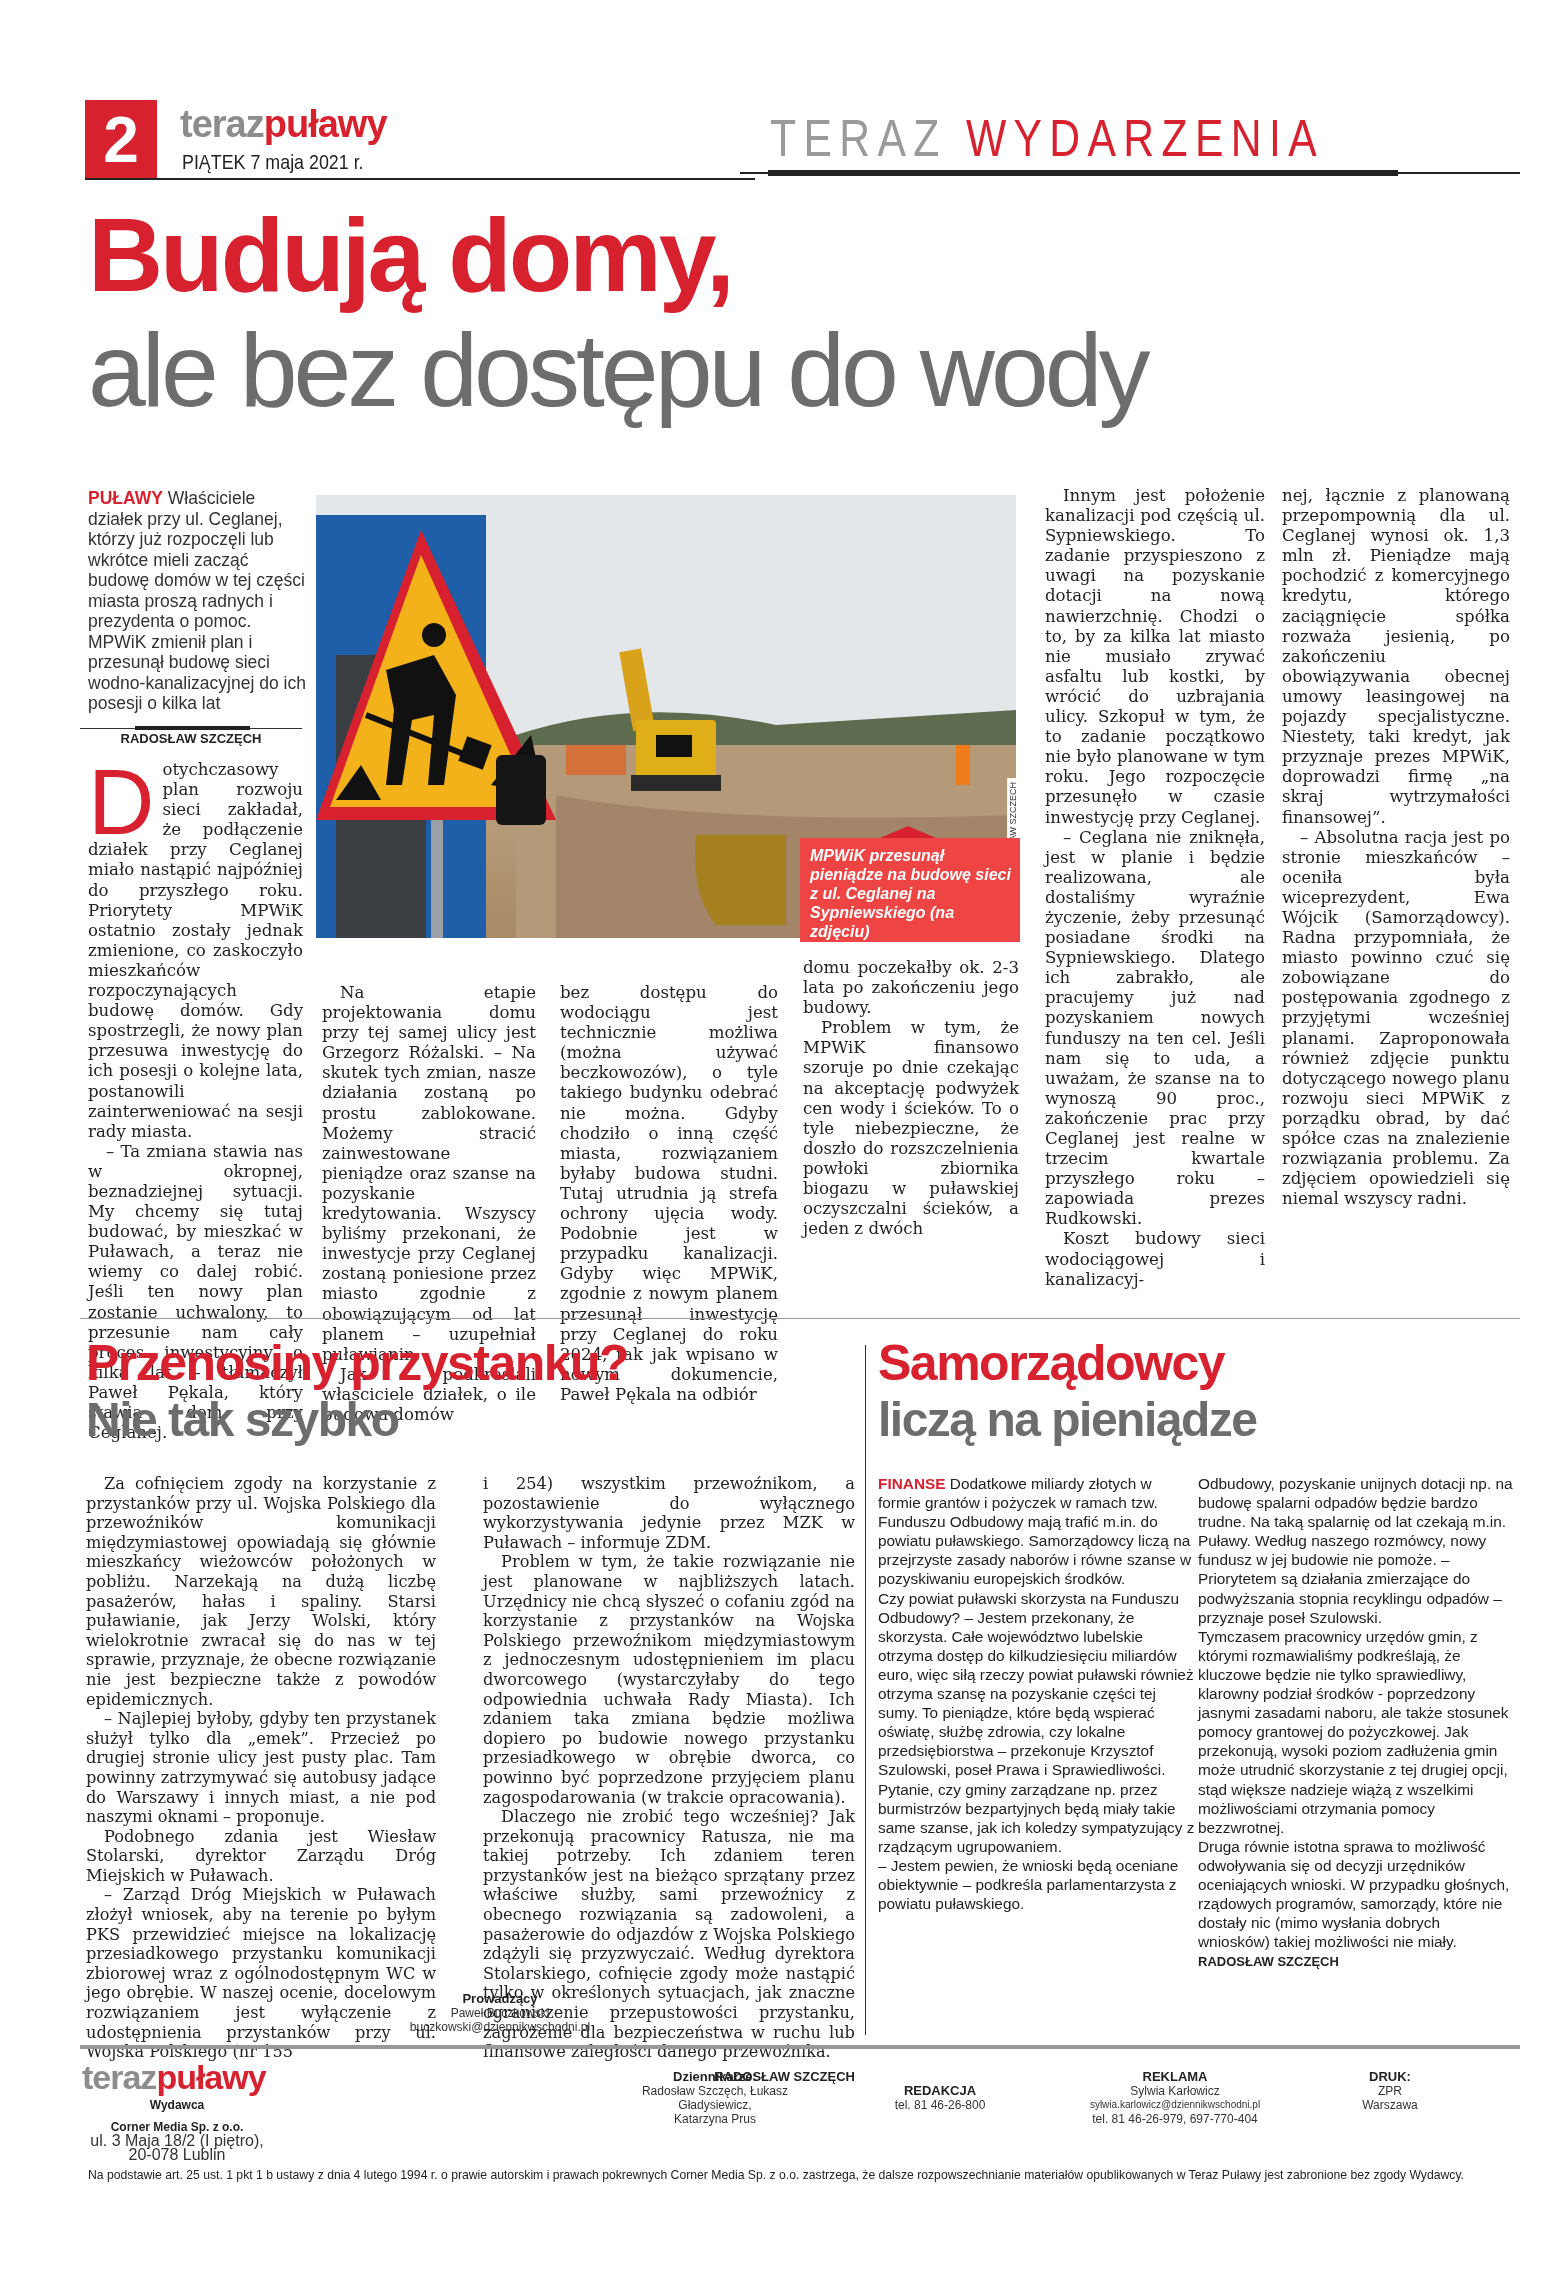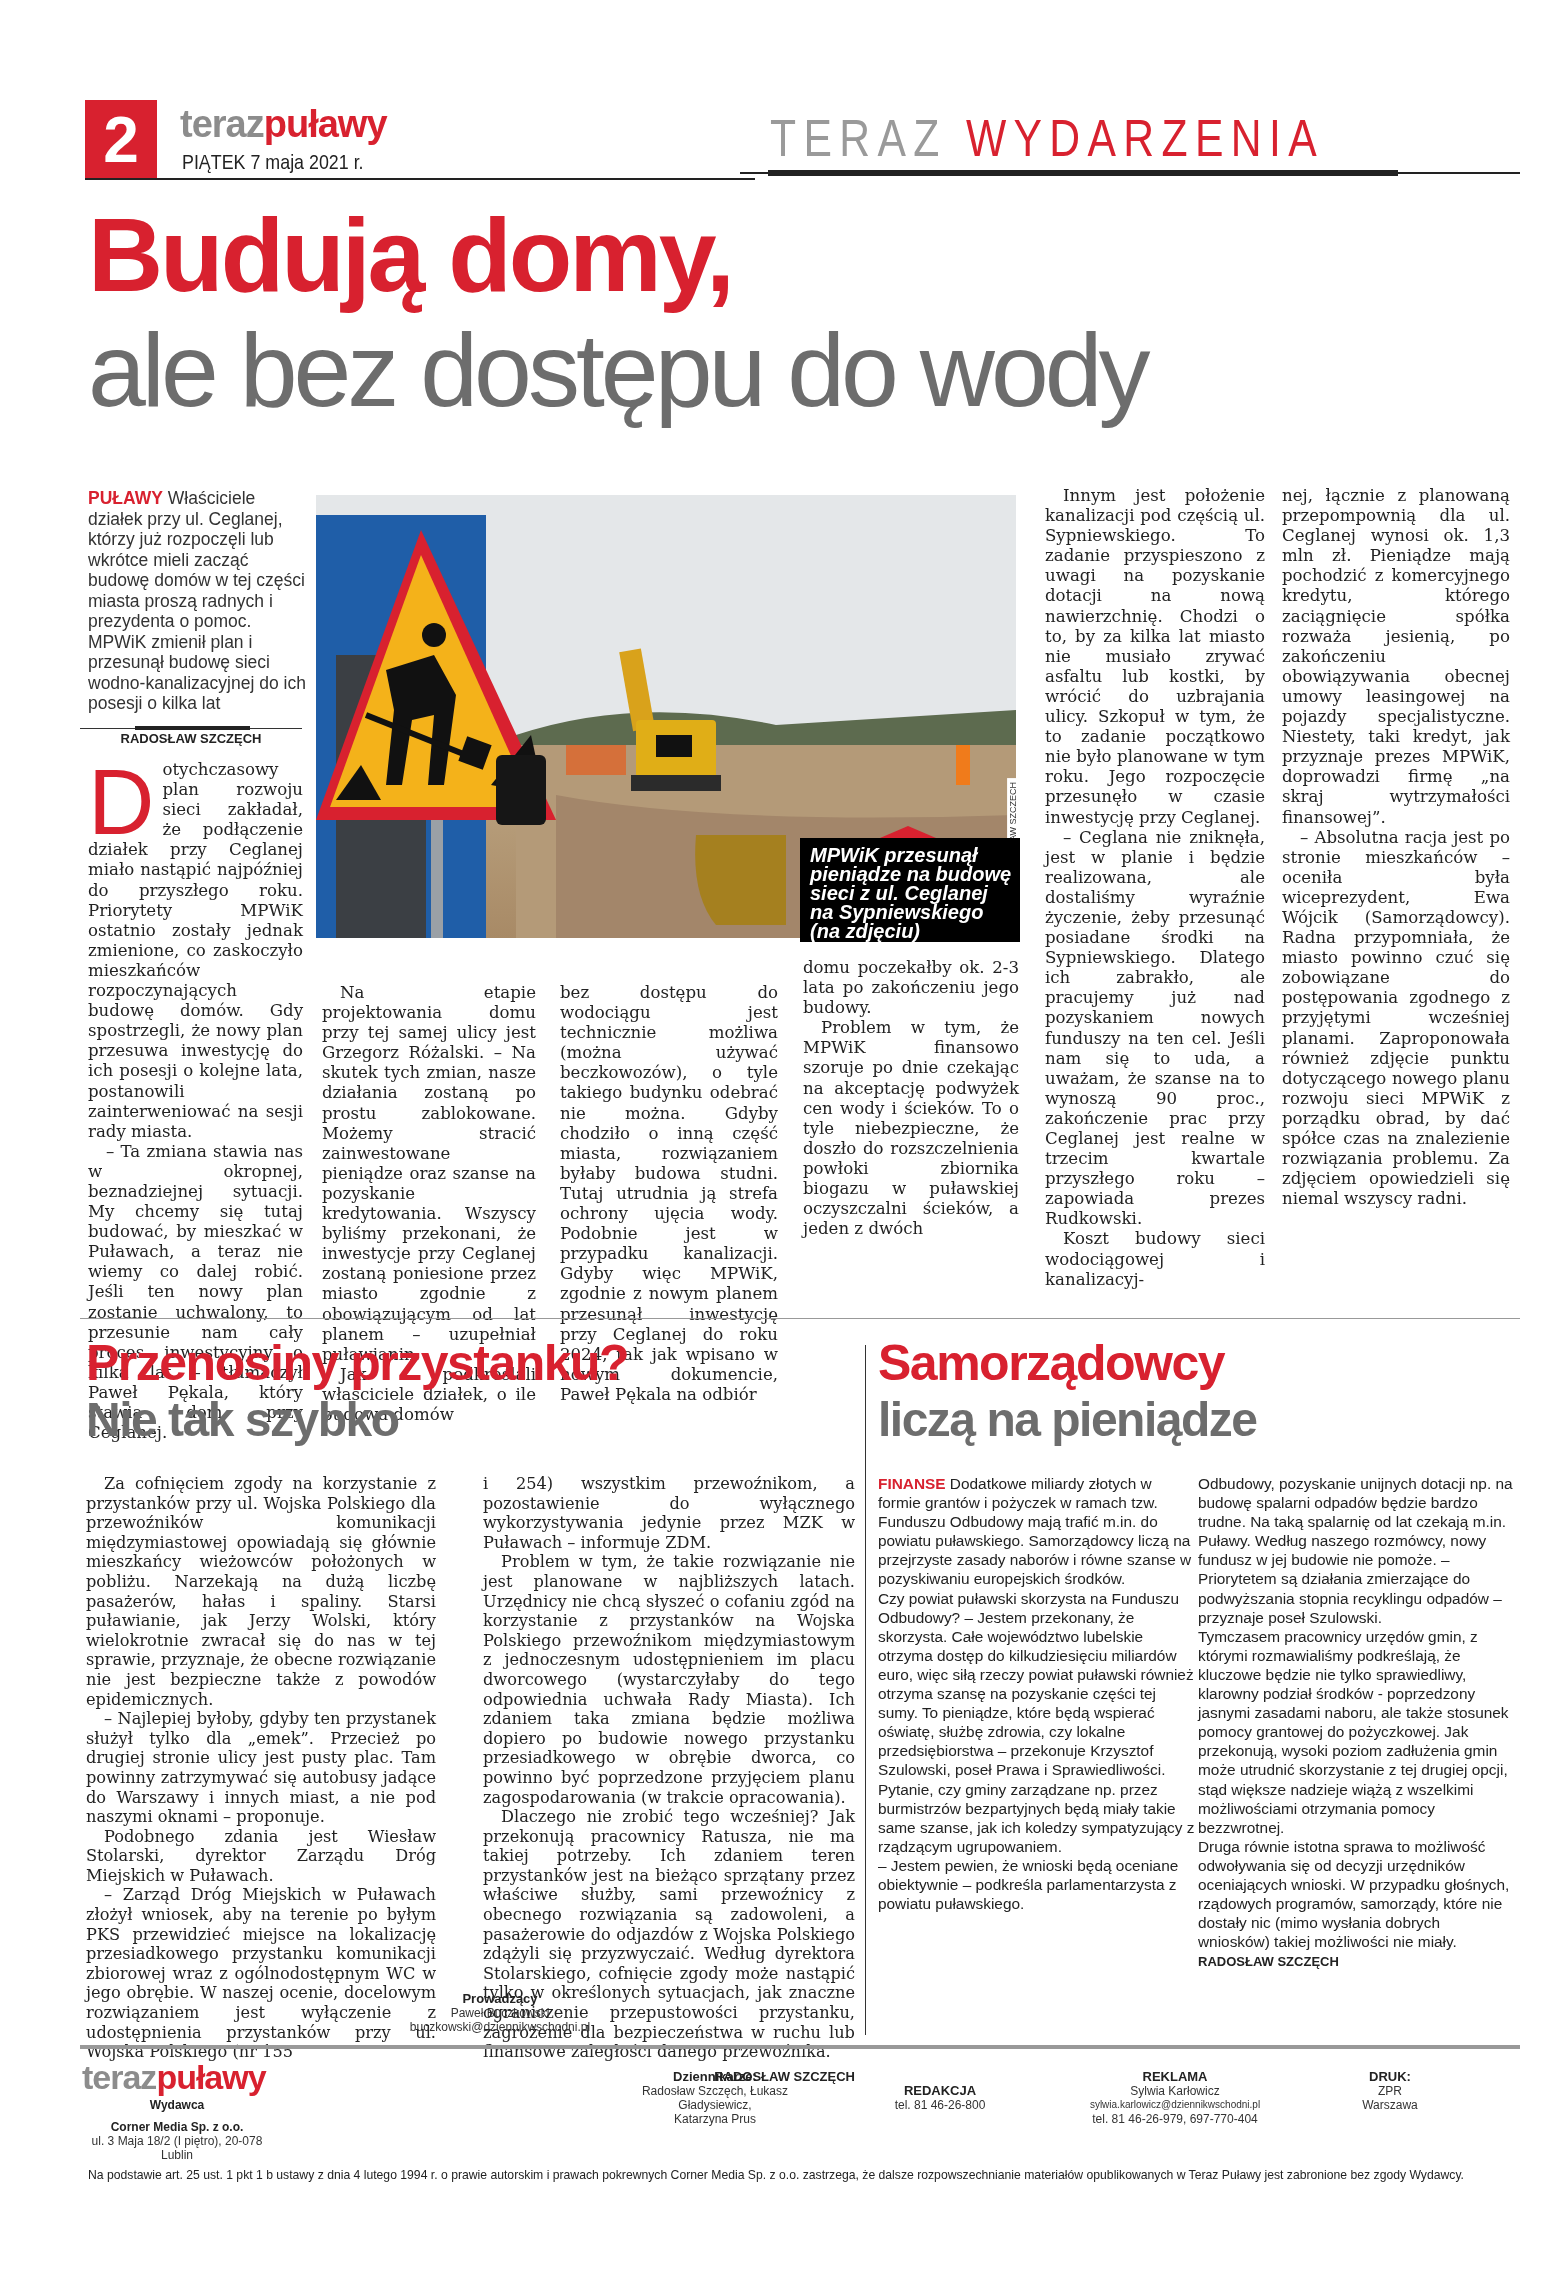--- a/index.html
+++ b/index.html
@@ -31,21 +31,21 @@
 
   
   .col { position: absolute; font-size: 16.6px; line-height: 20.1px; text-align: justify; hyphens: manual; color: #222; }
   .col p { text-indent: 18px; }
   .col p.noind { text-indent: 0; }
   .dropcap { float: left; font-family: "Liberation Sans", sans-serif; color: #d8212f; font-size: 92px; line-height: 76px; margin: 4px 8px 0 0; font-weight: normal; }
 
   
   .photo { position: absolute; left: 316px; top: 495px; width: 700px; height: 443px; overflow: hidden; background: linear-gradient(180deg, #e6e8ea 0%, #dfe2e4 40%, #7d8a6a 55%, #b79e7b 70%, #a88a66 100%); }
   .photo .credit { position: absolute; right: -60px; top: 340px; transform: rotate(-90deg); font-family: "Liberation Sans", sans-serif; font-size: 9px; color: #333; background: #fff; padding: 1px 4px; }
-  .caption { position: absolute; left: 800px; top: 838px; width: 220px; height: 104px; background: #000000; color: #fff; font-family: "Liberation Sans", sans-serif; font-style: italic; font-weight: bold; font-size: 20px; line-height: 19px; padding: 8px 6px 0 10px; }
+  .caption { position: absolute; left: 800px; top: 838px; width: 220px; height: 104px; background: #ef4444; color: #fff; font-family: "Liberation Sans", sans-serif; font-style: italic; font-weight: bold; font-size: 16px; line-height: 19px; padding: 8px 6px 0 10px; }
   .caption:before { content: ""; position: absolute; left: 80px; top: -12px; border-left: 28px solid transparent; border-right: 28px solid transparent; border-bottom: 12px solid #d8212f; }
 
   .divider-h { position: absolute; left: 80px; top: 1318px; width: 1440px; height: 1px; background: #999; }
 
   
   .bh1 { position: absolute; font-family: "Liberation Sans", sans-serif; font-weight: bold; color: #d8212f; font-size: 50px; line-height: 56px; letter-spacing: -1.5px; }
   .bh2 { position: absolute; font-family: "Liberation Sans", sans-serif; color: #6d6d6d; font-size: 48px; line-height: 54px; letter-spacing: -1.5px; }
   .vrule { position: absolute; left: 865px; top: 1345px; width: 1px; height: 690px; background: #333; }
 
   .bcol { position: absolute; font-size: 16.2px; line-height: 19.6px; text-align: justify; color: #222; }
@@ -178,21 +178,21 @@
   <p><span class="sig">RADOSŁAW SZCZĘCH</span></p>
 </div>
 
 <div class="foot-rule"></div>
 <div class="foot-brand">
   <span class="g">teraz</span><span class="r">puławy</span>
 </div>
 <div class="foot-block" style="left:82px; top:2098px; width:190px;">
   <div class="t" style="font-size:12px;">Wydawca</div>
   <div class="t" style="margin-top:8px; font-size:12px;">Corner Media Sp. z o.o.</div>
-  <div style="font-size:12px;">ul. 3 Maja 18/2 (I piętro), 20-078 Lublin</div>
+  <div style="font-size:16px;">ul. 3 Maja 18/2 (I piętro), 20-078 Lublin</div>
 </div>
 <div class="foot-block" style="left:385px; top:1992px; width:230px;">
   <div class="t">Prowadzący</div>
   <div>Paweł Buczkowski</div>
   <div>buczkowski@dziennikwschodni.pl</div>
 </div>
 <div class="foot-block" style="left:620px; top:2070px; width:190px;">
   <div class="t">Dziennikarze:</div>
   <div>Radosław Szczęch, Łukasz</div>
   <div>Gładysiewicz,</div>

